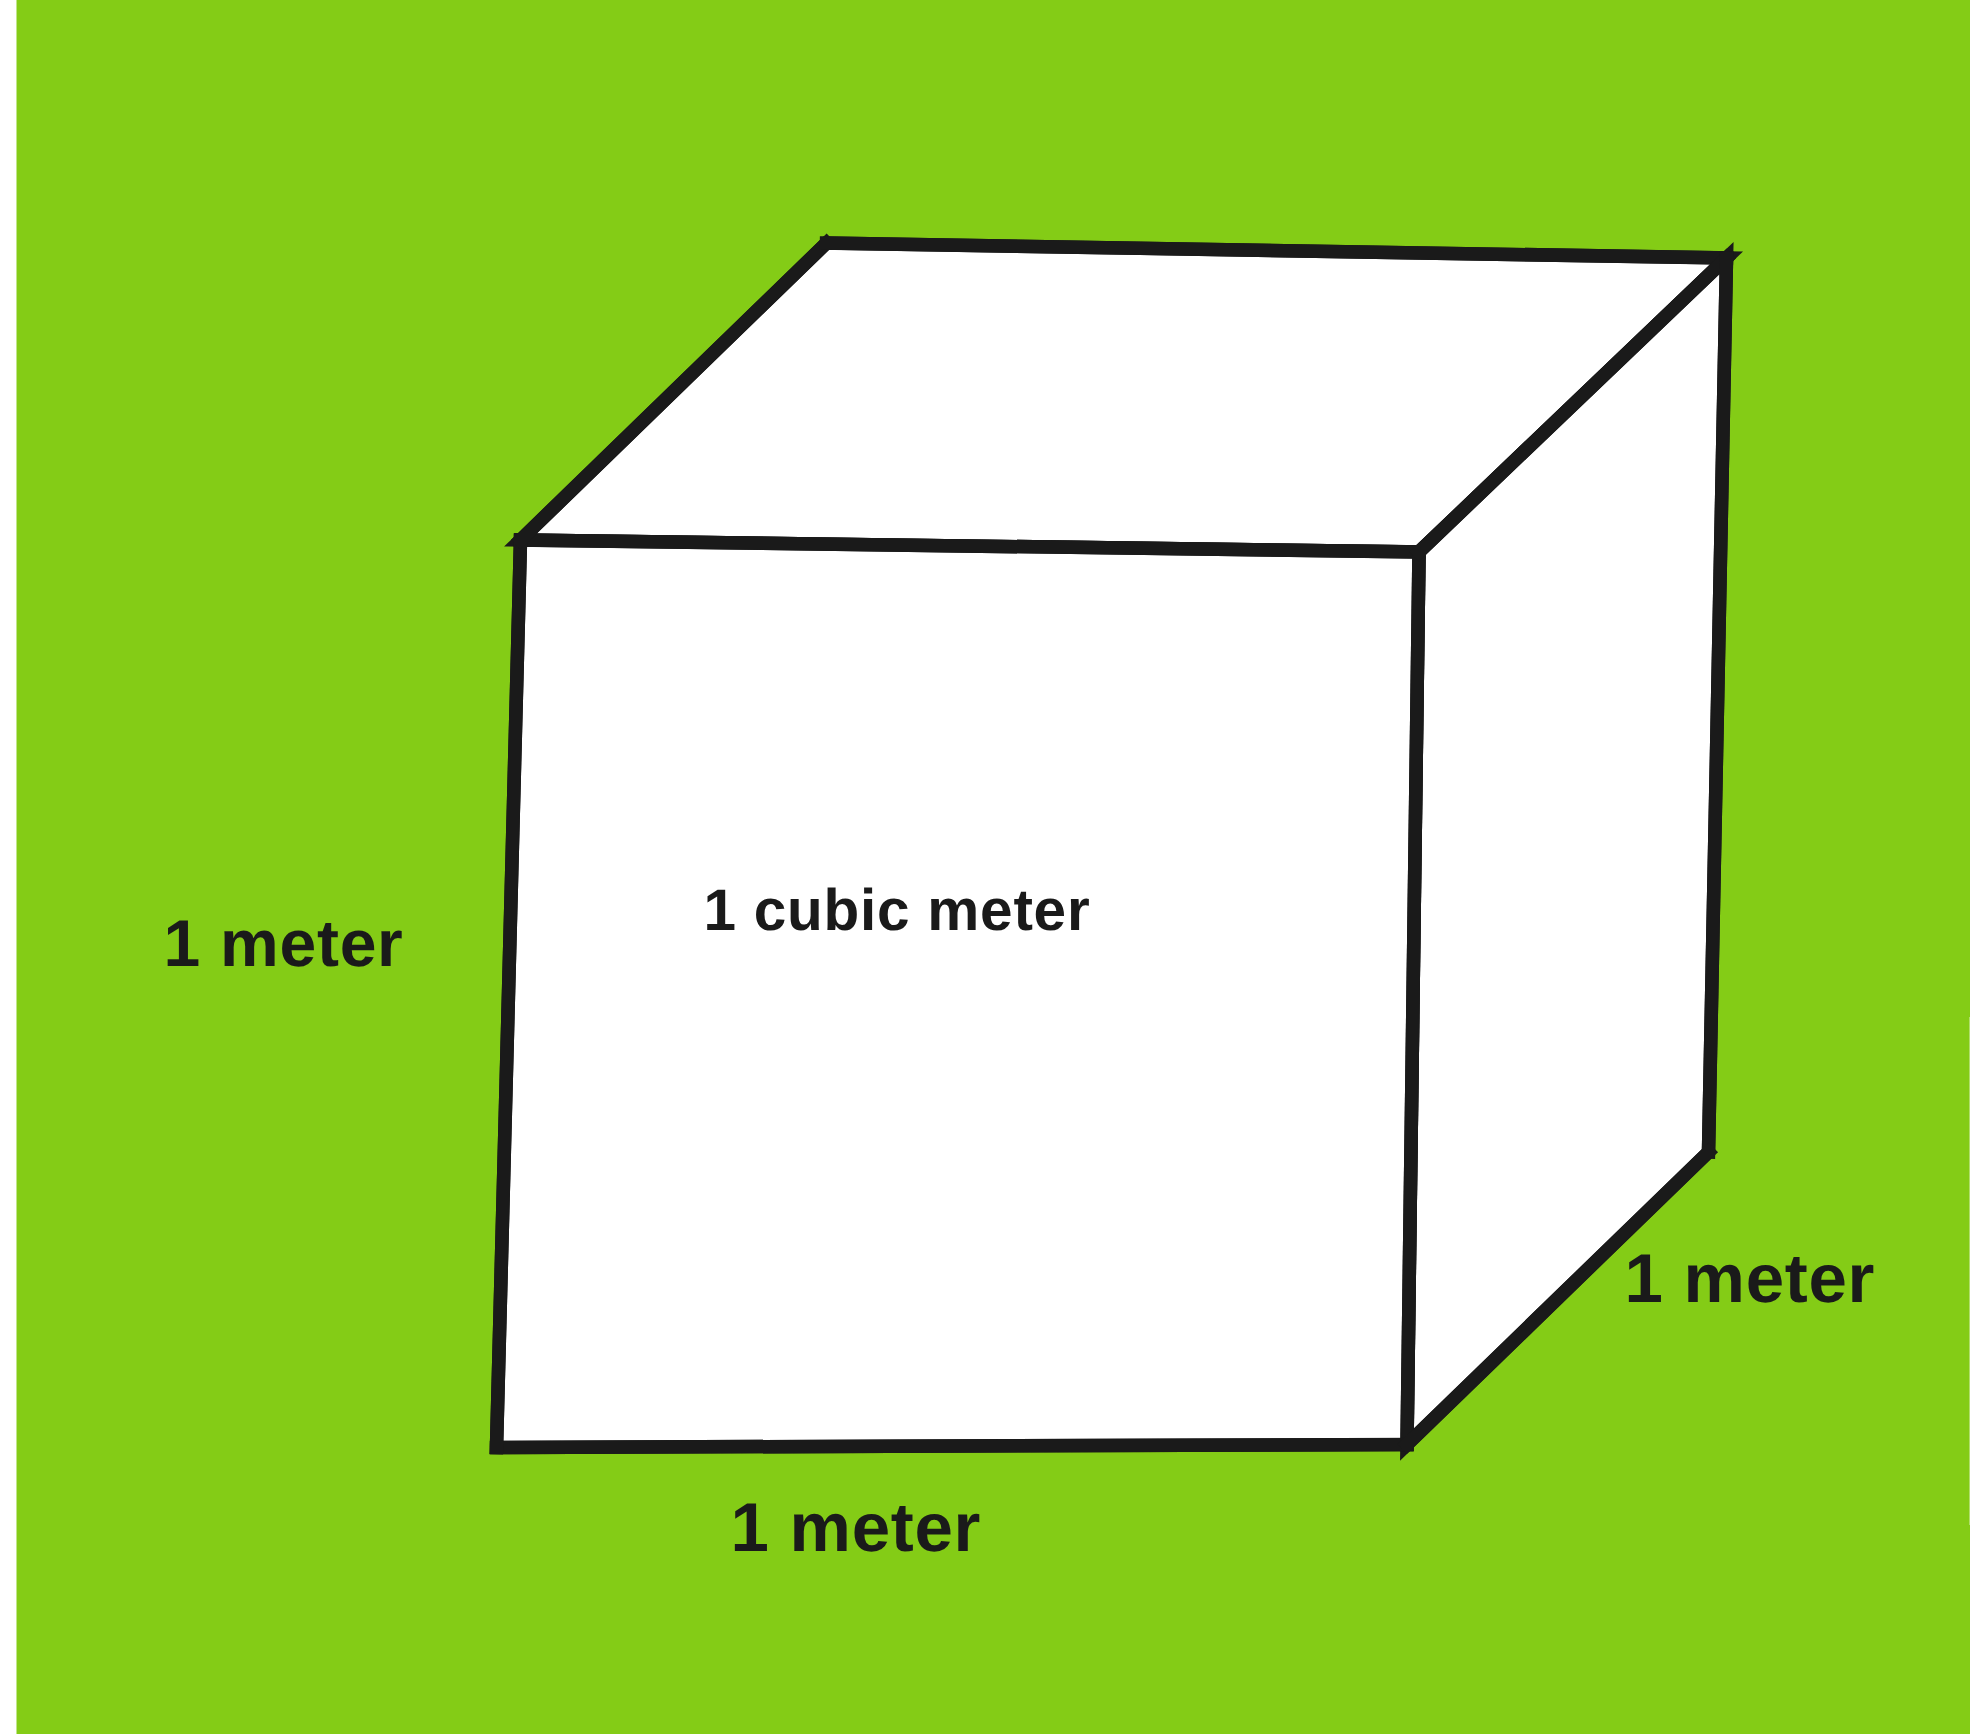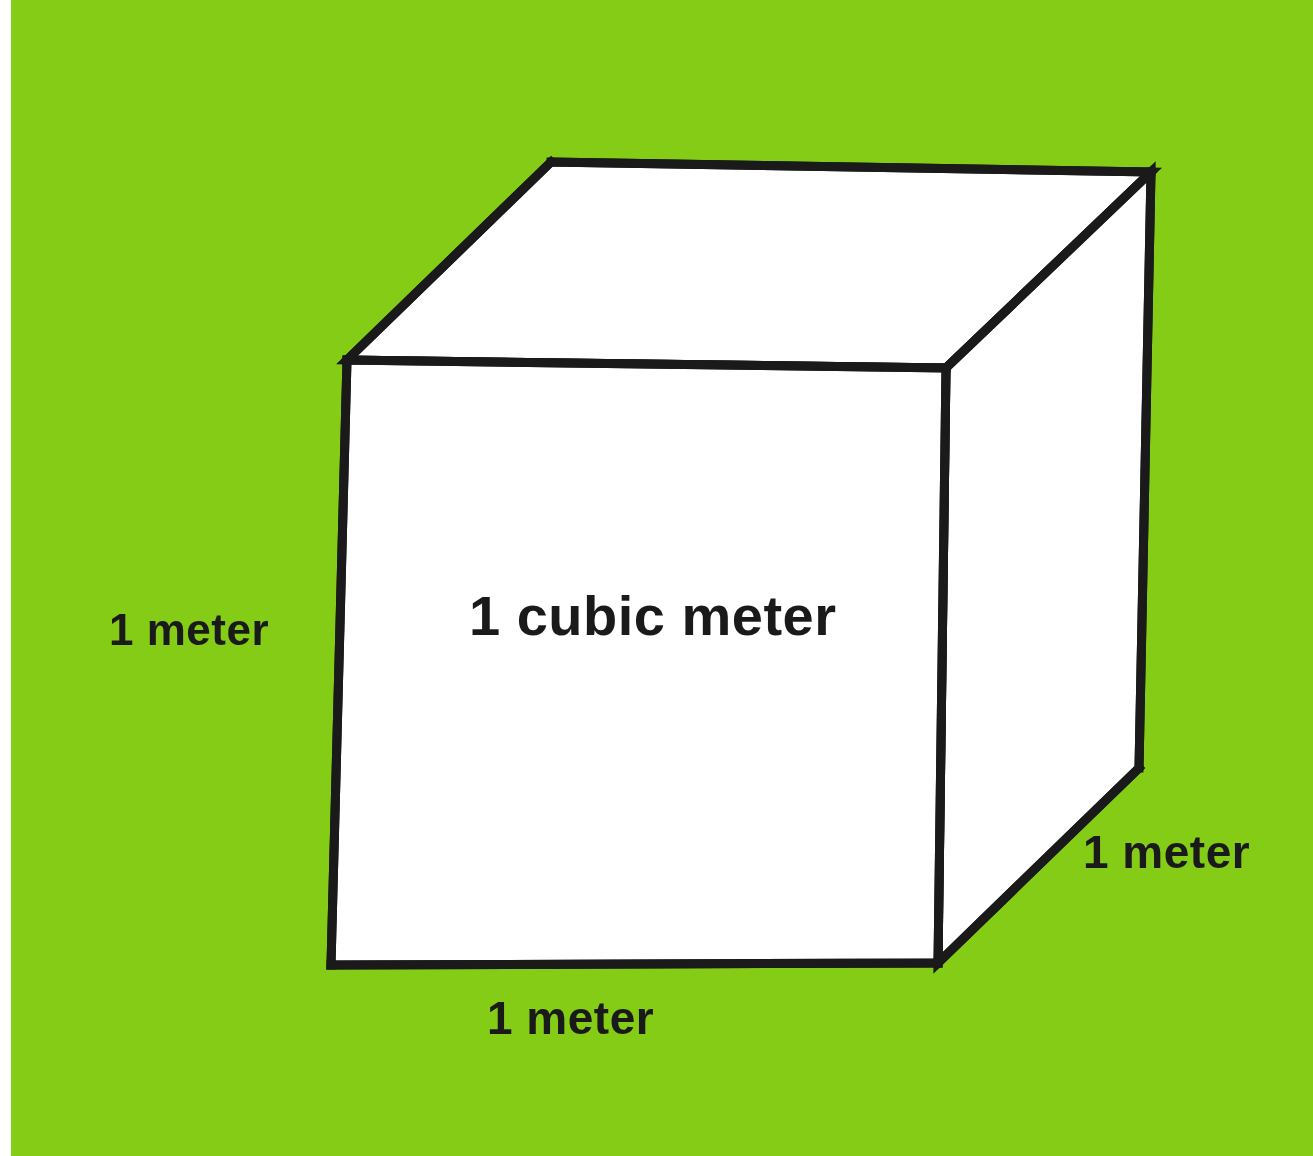--- a/index.html
+++ b/index.html
@@ -41,21 +41,21 @@
     letter-spacing: 0.5px;
   }
   #label-left {
     left: 98px;
     top: 608px;
     font-size: 44px;
   }
   #label-center {
     left: 458px;
     top: 588px;
-    font-size: 56px;
+    font-size: 39px;
   }
   #label-bottom {
     left: 476px;
     top: 995px;
     font-size: 46px;
   }
   #label-right {
     left: 1072px;
     top: 829px;
     font-size: 46px;

